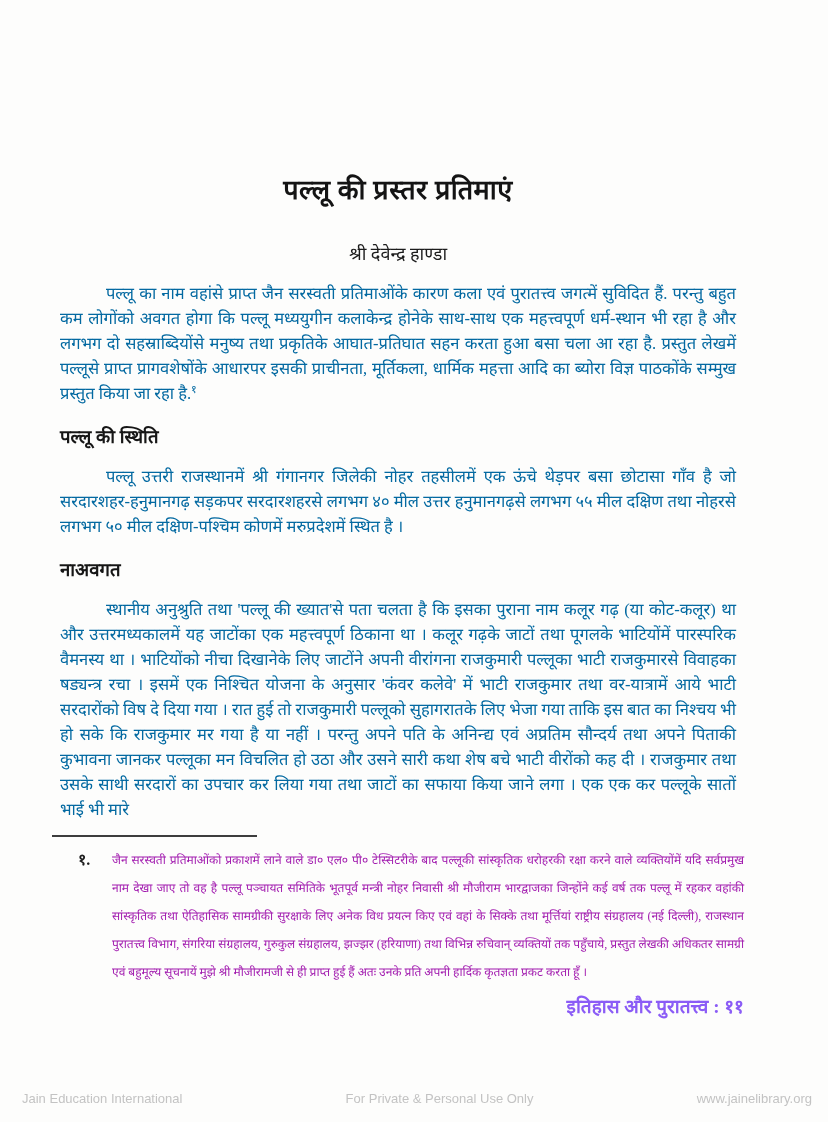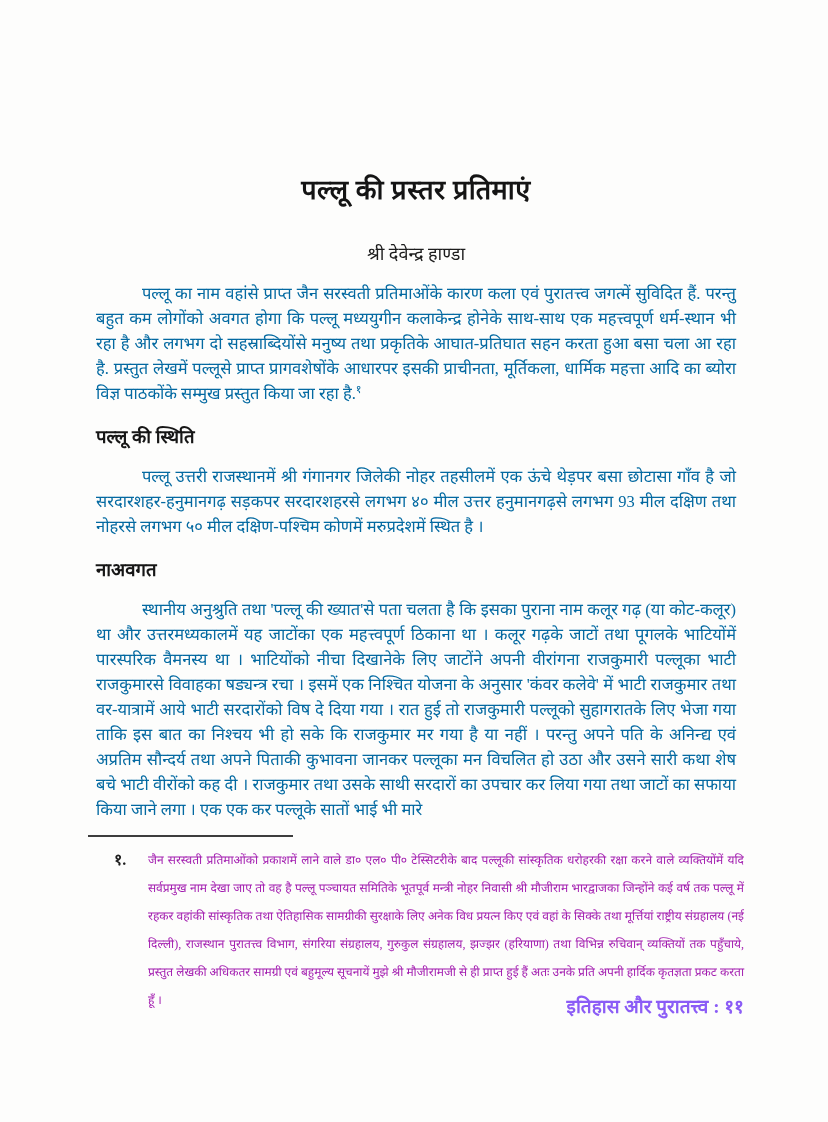--- a/index.html
+++ b/index.html
@@ -7,21 +7,21 @@
     position: relative;
     width: 828px;
     height: 1122px;
     margin: 0 auto;
     background: #fdfdfc;
     overflow: hidden;
     font-family: "Liberation Serif", "DejaVu Serif", serif;
     color: #1f1f1f;
   }
   .content {
-    padding: 170px 84px 0 88px;
+    padding: 170px 84px 0 52px;
   }
   .title {
     margin: 0;
     text-align: center;
     font-size: 27px;
     font-weight: bold;
     letter-spacing: 0.5px;
     color: #141414;
   }
   .author {
@@ -101,29 +101,34 @@
 <div class="page">
   <div class="content">
 
     <h1 class="title">पल्लू की प्रस्तर प्रतिमाएं</h1>
 
     <div class="author">श्री देवेन्द्र हाण्डा</div>
 
     <p class="para indent"><span>पल्लू का नाम वहांसे प्राप्त जैन सरस्वती प्रतिमाओंके कारण कला एवं पुरातत्त्व जगत्में सुविदित हैं. परन्तु बहुत कम लोगोंको अवगत होगा कि पल्लू मध्ययुगीन कलाकेन्द्र होनेके साथ-साथ एक महत्त्वपूर्ण धर्म-स्थान भी रहा है और लगभग दो सहस्राब्दियोंसे मनुष्य तथा प्रकृतिके आघात-प्रतिघात सहन करता हुआ बसा चला आ रहा है. प्रस्तुत लेखमें पल्लूसे प्राप्त प्रागवशेषोंके आधारपर इसकी प्राचीनता, मूर्तिकला, धार्मिक महत्ता आदि का ब्योरा विज्ञ पाठकोंके सम्मुख प्रस्तुत किया जा रहा है.</span><sup>१</sup></p>
 
     <h2 class="sec">पल्लू की स्थिति</h2>
-    <p class="para indent">पल्लू उत्तरी राजस्थानमें श्री गंगानगर जिलेकी नोहर तहसीलमें एक ऊंचे थेड़पर बसा छोटासा गाँव है जो सरदारशहर-हनुमानगढ़ सड़कपर सरदारशहरसे लगभग ४० मील उत्तर हनुमानगढ़से लगभग 93 मील दक्षिण तथा नोहरसे लगभग ५० मील दक्षिण-पश्चिम कोणमें मरुप्रदेशमें स्थित है ।</p>
+    <p class="para indent">पल्लू उत्तरी राजस्थानमें श्री गंगानगर जिलेकी नोहर तहसीलमें एक ऊंचे थेड़पर बसा छोटासा गाँव है जो सरदारशहर-हनुमानगढ़ सड़कपर सरदारशहरसे लगभग ४० मील उत्तर हनुमानगढ़से लगभग ५५ मील दक्षिण तथा नोहरसे लगभग ५० मील दक्षिण-पश्चिम कोणमें मरुप्रदेशमें स्थित है ।</p>
 
     <h2 class="sec">नाअवगत</h2>
     <p class="para indent">स्थानीय अनुश्रुति तथा 'पल्लू की ख्यात'से पता चलता है कि इसका पुराना नाम कलूर गढ़ (या कोट-कलूर) था और उत्तरमध्यकालमें यह जाटोंका एक महत्त्वपूर्ण ठिकाना था ।  कलूर गढ़के जाटों तथा पूगलके भाटियोंमें पारस्परिक वैमनस्य था ।  भाटियोंको नीचा दिखानेके लिए जाटोंने अपनी वीरांगना राजकुमारी पल्लूका भाटी राजकुमारसे विवाहका षड्यन्त्र रचा ।  इसमें एक निश्चित योजना के अनुसार 'कंवर कलेवे' में भाटी राजकुमार तथा वर-यात्रामें आये भाटी सरदारोंको विष दे दिया गया । रात हुई तो राजकुमारी पल्लूको सुहागरातके लिए भेजा गया ताकि इस बात का निश्चय भी हो सके कि राजकुमार मर गया है या नहीं । परन्तु अपने पति के अनिन्द्य एवं अप्रतिम सौन्दर्य तथा अपने पिताकी कुभावना जानकर पल्लूका मन विचलित हो उठा और उसने सारी कथा शेष बचे भाटी वीरोंको कह दी । राजकुमार तथा उसके साथी सरदारों का उपचार कर लिया गया तथा जाटों का सफाया किया जाने लगा ।  एक एक कर पल्लूके सातों भाई भी मारे</p>
 
     <div class="fn-rule"></div>
 
     <div class="footnote">
       <span class="fn-marker">१.</span>
       <span class="fn-text">जैन सरस्वती प्रतिमाओंको प्रकाशमें लाने वाले डा०  एल० पी० टेस्सिटरीके बाद  पल्लूकी सांस्कृतिक धरोहरकी रक्षा करने वाले व्यक्तियोंमें यदि सर्वप्रमुख नाम देखा जाए तो वह है पल्लू पञ्चायत समितिके भूतपूर्व मन्त्री नोहर निवासी श्री मौजीराम  भारद्वाजका जिन्होंने कई वर्ष तक पल्लू में  रहकर वहांकी सांस्कृतिक तथा ऐतिहासिक सामग्रीकी सुरक्षाके लिए  अनेक विध प्रयत्न किए एवं  वहां के सिक्के तथा मूर्त्तियां राष्ट्रीय संग्रहालय (नई दिल्ली), राजस्थान  पुरातत्त्व विभाग, संगरिया संग्रहालय, गुरुकुल संग्रहालय, झज्झर (हरियाणा) तथा  विभिन्न रुचिवान्  व्यक्तियों तक पहुँचाये,  प्रस्तुत लेखकी अधिकतर सामग्री एवं बहुमूल्य सूचनायें मुझे श्री मौजीरामजी से ही  प्राप्त हुई हैं  अतः उनके प्रति अपनी हार्दिक कृतज्ञता प्रकट करता हूँ ।</span>
     </div>
 
   </div>
 
   <div class="page-footer">इतिहास और पुरातत्त्व : ११</div>
 
+  <div class="scan-footer">
+    <span>Jain Education International</span>
+    <span>For Private &amp; Personal Use Only</span>
+    <span>www.jainelibrary.org</span>
+  </div>
 </div>
 
 </body></html>

